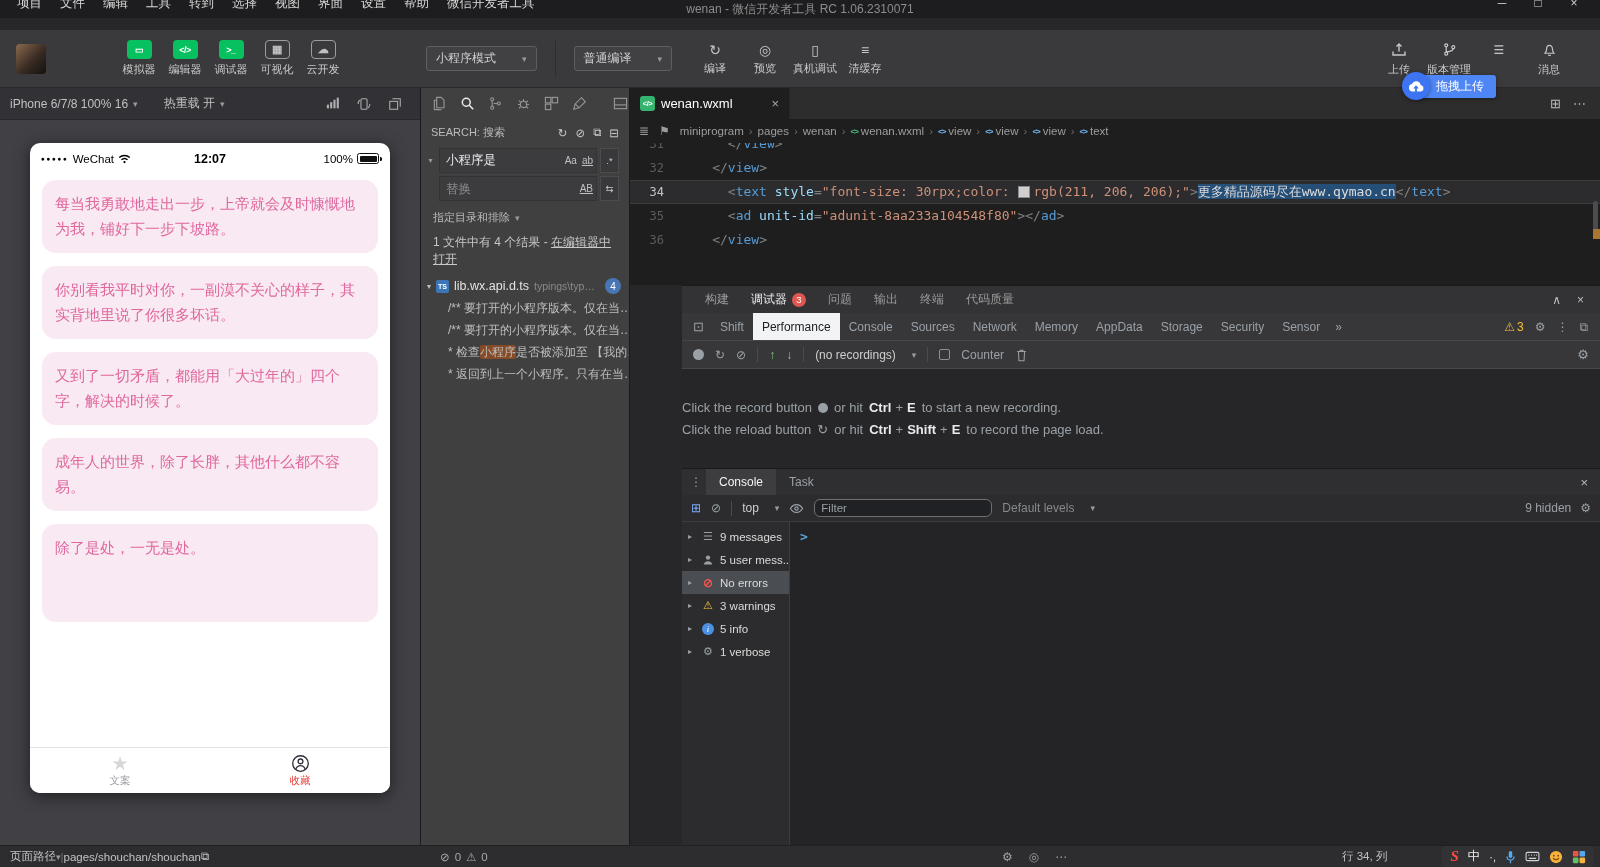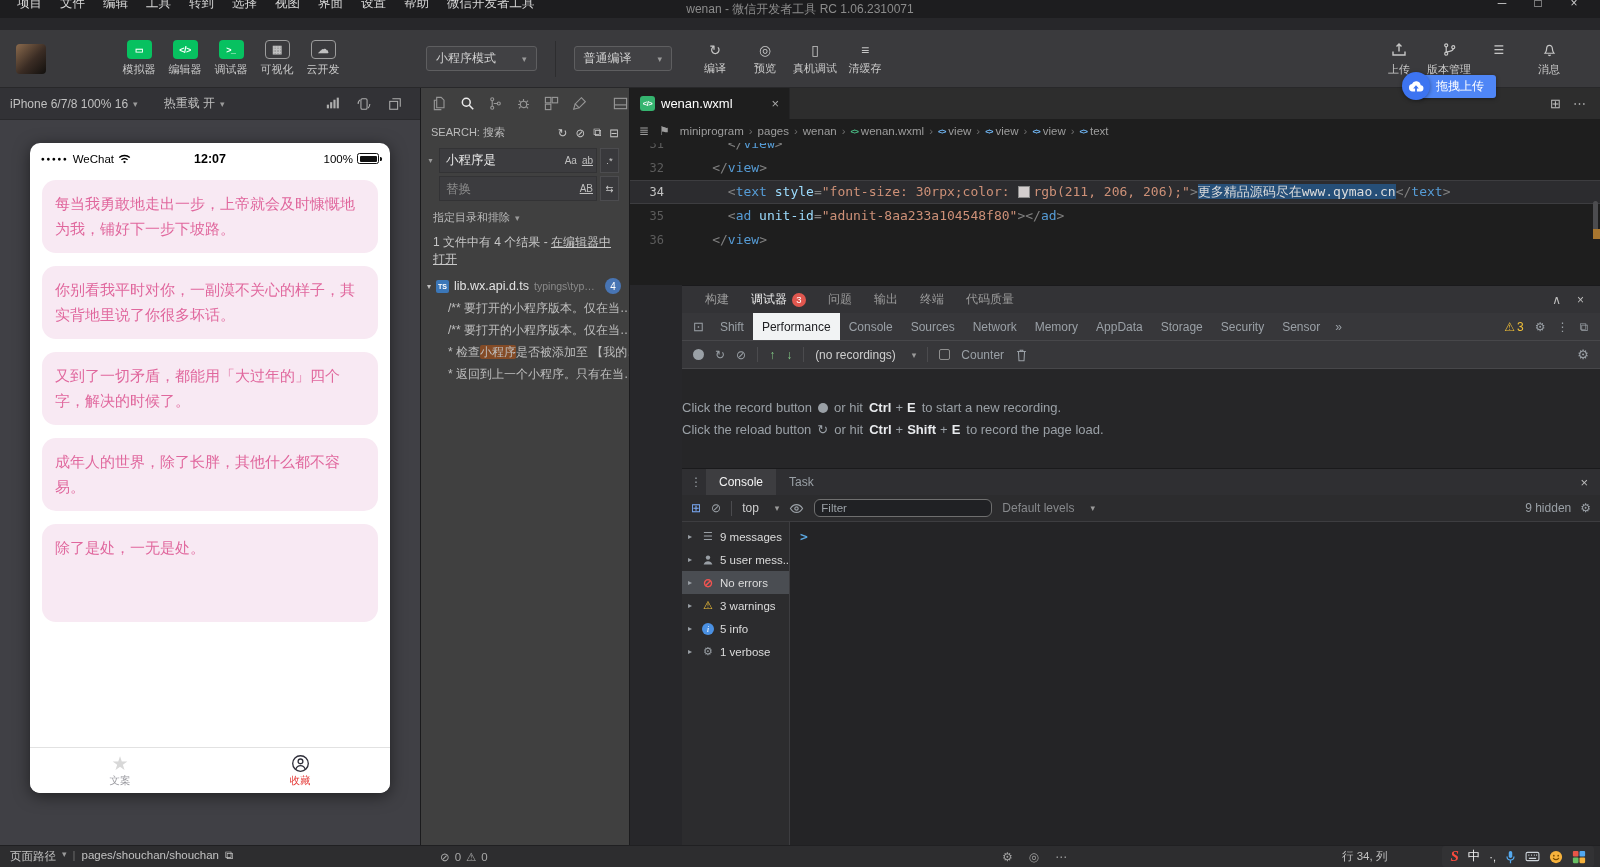--- a/index.html
+++ b/index.html
@@ -162,21 +162,21 @@
 .cs-item.selected{background:#4a4d52}
 .cs-item .tw{color:#9aa0a6;font-size:8px;width:8px;flex:none}
 .cs-ico{width:14px;display:flex;justify-content:center;color:#9aa0a6;font-size:11px;flex:none}
 .err-ico{color:#ef5350;font-weight:bold;font-size:12px}
 .warn-ico{color:#f2c038}
 .info-ico{width:12px;height:12px;border-radius:50%;background:#4a90e2;color:#fff;font-size:9px;display:flex;align-items:center;justify-content:center;font-family:"Liberation Serif",serif;font-style:italic}
 #console-main{flex:1;background:#242426;padding:7px 0 0 10px}
 .prompt{color:#5ba7e0;font-weight:bold;font-family:"DejaVu Sans Mono",monospace;font-size:13px}
 
 #statusbar{position:absolute;left:0;right:0;bottom:0;height:22px;background:#2d2d2f;border-top:1px solid #202022;display:flex;align-items:center;padding:0 10px;color:#c2c2c2;font-size:11.5px}
-#sb-left{display:flex;gap:6px;white-space:nowrap}
+#sb-left{display:flex;align-items:center;white-space:nowrap}
 #sb-left .sep{color:#6c6c6c}
 #sb-problems{position:absolute;left:440px;display:flex;align-items:center;gap:5px;color:#a8a8a8}
 #sb-midicons{position:absolute;left:1002px;display:flex;gap:16px;color:#a0a0a0;font-size:12px}
 #sb-linecol{position:absolute;left:1342px;white-space:nowrap}
 #sb-ime{position:absolute;right:6px;display:flex;align-items:center;gap:9px;background:#323234;border-radius:3px;padding:2px 8px}
 #sb-ime .slogo{color:#fb4b3e;font-family:"Liberation Serif",serif;font-weight:bold;font-style:italic;font-size:15px}
 #sb-ime .lang{color:#f0f0f0;font-size:12.5px}
 #sb-ime .punct{color:#e8e8e8;font-size:11px}
 #sb-ime .mic{color:#55aaf0}#sb-ime .kb{color:#cdd4da}
 </style>

